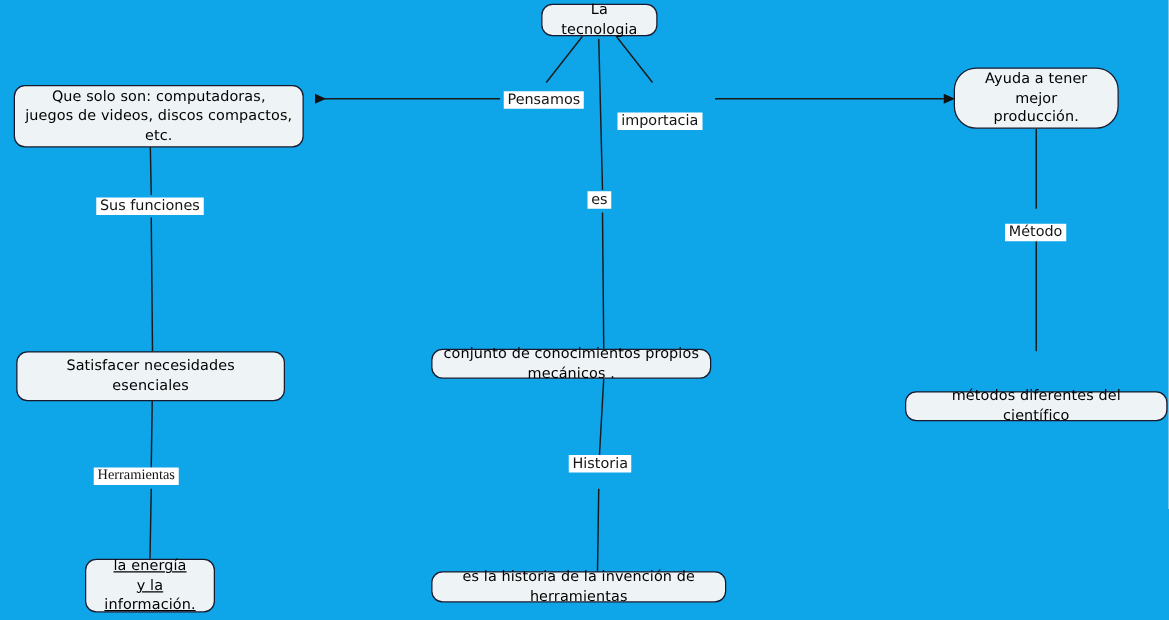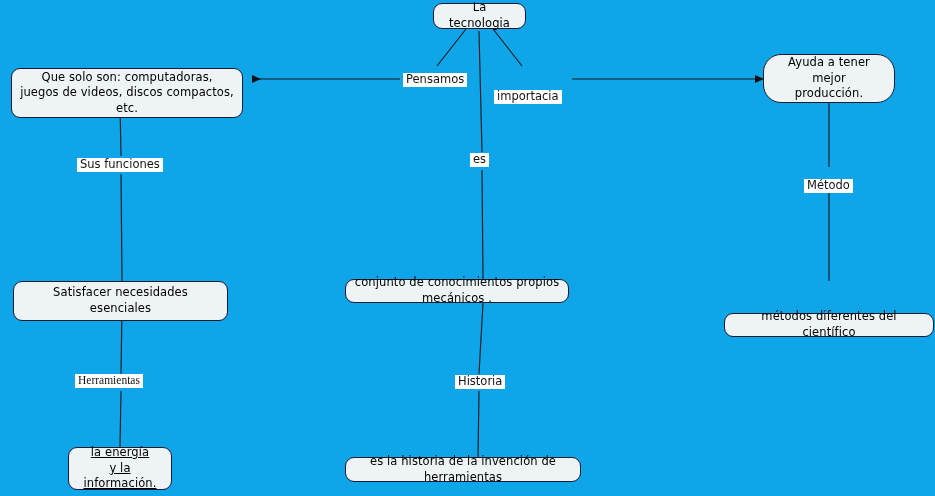--- a/index.html
+++ b/index.html
@@ -149,17 +149,17 @@
   </div>
 
   <div class="link-label" style="left:804px; top:179px;">
     <span>Método</span>
   </div>
 
   <div class="link-label" style="left:75px; top:374px;font-family:Liberation Serif, serif;">
     <span>Herramientas</span>
   </div>
 
-  <div class="link-label" style="left:455px; top:375px;">
+  <div class="link-label" style="left:455px; top:364px;">
     <span>Historia</span>
   </div>
 
 </div>
 
 </body></html>

